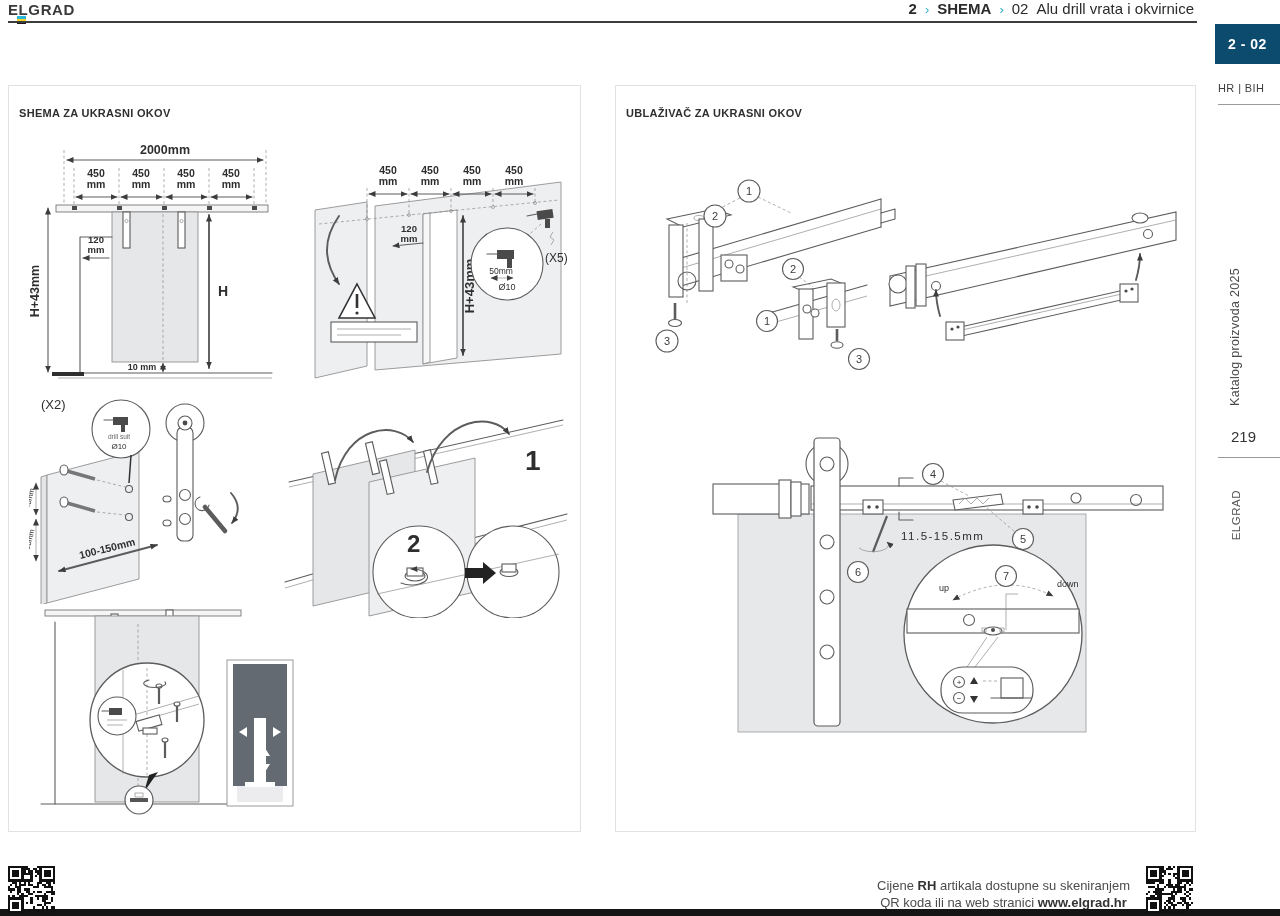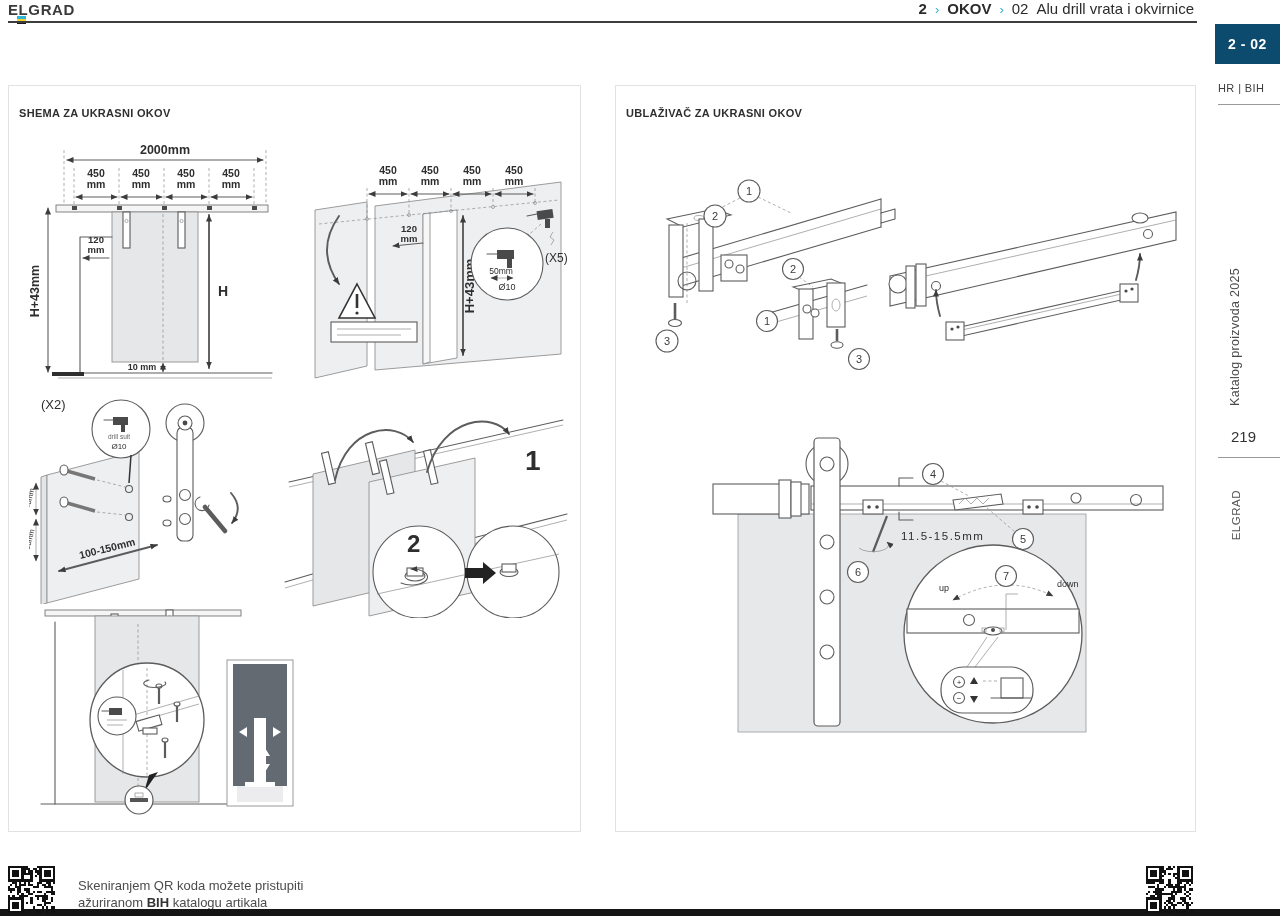--- a/index.html
+++ b/index.html
@@ -59,21 +59,21 @@
   <div class="hdr-logo">ELGRAD</div>
   <div class="logo-mark">
     <i style="background:#29b6d8"></i>
       <i style="background:#f5d327"></i>
       <i style="background:#1a1a1a"></i>
   </div>
   <div class="hdr-rule"></div>
   <div class="breadcrumb">
     <span class="bc-b">2</span>
     <span class="sep">›</span>
-    <span class="bc-b">OKOV</span>
+    <span class="bc-b">SHEMA</span>
     <span class="sep">›</span>
     <span>02</span>
     <span>Alu drill vrata i okvirnice</span>
   </div>
 
   <div class="badge">2 - 02</div>
   <div class="locale">HR | BIH</div>
   <div class="side-rule" style="top:104px"></div>
   <div class="v-text catalog-v">Katalog proizvoda 2025</div>
   <div class="page-num">219</div>
@@ -656,23 +656,23 @@
         <rect x="0" y="0" width="7" height="7"></rect>
         <rect x="1" y="1" width="5" height="5" fill="#fff"></rect>
         <rect x="2" y="2" width="3" height="3"></rect>
         <rect x="14" y="0" width="7" height="7"></rect>
         <rect x="15" y="1" width="5" height="5" fill="#fff"></rect>
         <rect x="16" y="2" width="3" height="3"></rect>
         <rect x="0" y="14" width="7" height="7"></rect>
         <rect x="1" y="15" width="5" height="5" fill="#fff"></rect>
         <rect x="2" y="16" width="3" height="3"></rect>
       </svg></div>
-  <div class="footer-text" style="left:78px">
-    <span>Skeniranjem QR koda možete pristupiti</span><br>
-    <span>ažuriranom</span> <b>BIH</b> <span>katalogu artikala</span>
+  <div class="footer-text" style="right:150px;text-align:center">
+    <span>Cijene</span> <b>RH</b> <span>artikala dostupne su skeniranjem</span><br>
+    <span>QR koda ili na web stranici</span> <b>www.elgrad.hr</b>
   </div>
   <div class="qr" style="left:1146px;top:866px"><svg width="47" height="47" viewBox="0 0 21 21" shape-rendering="crispEdges" fill="#111">
         <rect x="7" y="0" width="1" height="1"></rect>
         <rect x="10" y="0" width="1" height="1"></rect>
         <rect x="12" y="0" width="1" height="1"></rect>
         <rect x="7" y="1" width="1" height="1"></rect>
         <rect x="9" y="1" width="1" height="1"></rect>
         <rect x="10" y="1" width="1" height="1"></rect>
         <rect x="11" y="1" width="1" height="1"></rect>
         <rect x="7" y="2" width="1" height="1"></rect>

